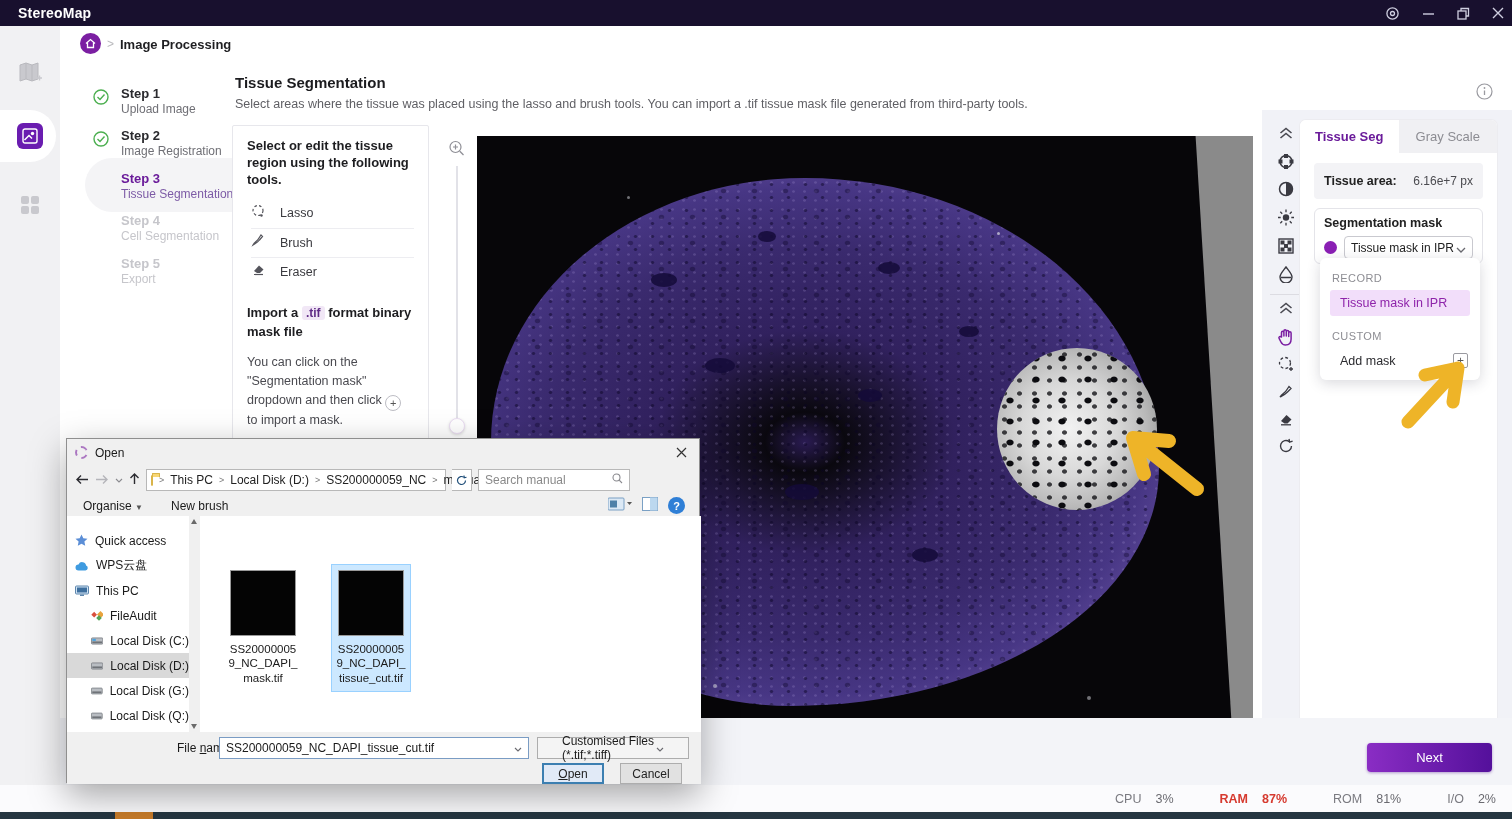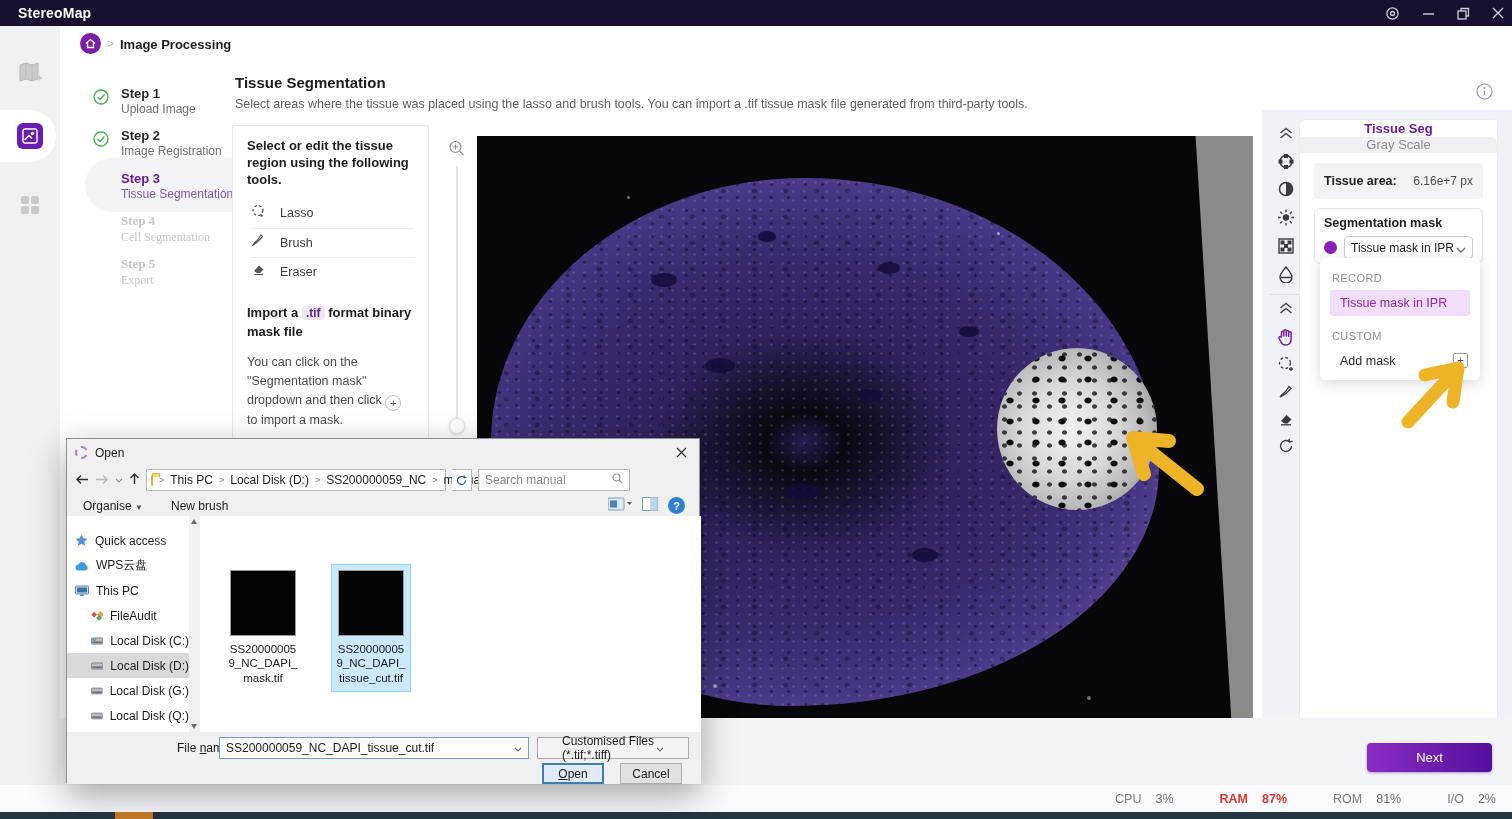--- a/index.html
+++ b/index.html
@@ -31,21 +31,21 @@
 
   
   .steps { left:75px; top:80px; width:160px; }
   .step-pill { position:absolute; left:10px; top:78px; width:150px; height:54px; background:#f4f4f6; border-radius:27px 0 0 27px; }
   .step { position:absolute; left:18px; width:150px; }
   .step .ck { position:absolute; left:0; top:3px; }
   .step .t1 { margin-left:28px; font-size:13px; font-weight:bold; color:#2a2a2e; }
   .step .t2 { margin-left:28px; font-size:12px; color:#6f6f75; margin-top:1px; }
   .step.active .t1 { color:#6a1b9a; }
   .step.active .t2 { color:#7d5ba6; }
-  .step.disabled .t1, .step.disabled .t2 { color:#c6c6cb;font-family:Liberation Serif, serif; }
+  .step.disabled .t1, .step.disabled .t2 { color:#c6c6cb; }
 
   
   .toolscard { left:232px; top:125px; width:197px; height:590px; background:#fff; border:1px solid #e7e7ec; border-radius:2px; padding:12px 14px; overflow:hidden; }
   .tools-head { font-size:13px; font-weight:bold; color:#1d1d20; line-height:1.3; }
   .tool-row { display:flex; align-items:center; gap:14px; height:29px; margin-left:4px; }
   .tool-row + .tool-row { border-top:1px solid #ededf1; }
   .tool-row .tl { font-size:12.5px; color:#3a3a3f; }
   .import-head { margin-top:18px; font-size:13px; font-weight:bold; color:#1d1d20; line-height:1.45; }
   .tif-badge { background:#f1e7f6; color:#5f2a86; padding:0 4px; border-radius:3px; font-size:12px; }
   .tools-para { margin-top:12px; font-size:12.5px; color:#4a4a50; line-height:1.5; }
@@ -81,21 +81,21 @@
   .gold-arrow2 { stroke:#eeb428; stroke-width:13; stroke-linecap:round; fill:none; }
 
   
   .rtoolbar { left:1270px; top:118px; width:32px; height:360px; background:transparent; }
   .rt-icon { position:absolute; left:50%; transform:translateX(-50%); }
   .rt-div { position:absolute; left:0; top:176px; width:32px; height:1px; background:#dcdce2; }
 
   
   .rpanel-bg { left:1262px; top:110px; width:250px; height:626px; background:#f1f2f7; }
   .rpanel { left:1300px; top:120px; width:197px; height:612px; background:#fff; border-radius:6px; box-shadow:0 0 0 1px #ececf0; }
-  .rtabs { display:flex; height:33px;flex-direction:column; }
+  .rtabs { display:flex; height:33px; }
   .rtab { flex:1; display:flex; align-items:center; justify-content:center; font-size:13px; }
   .rtab.active { background:#fff; color:#6a1b9a; font-weight:bold; border-radius:6px 0 0 0; }
   .rtab.inactive { background:#f0f0f3; color:#8c8c92; border-radius:0 6px 0 0; }
   .area-box { position:absolute; left:14px; top:43px; width:169px; height:36px; background:#f3f3f6; border-radius:4px; display:flex; align-items:center; justify-content:space-between; padding:0 10px; }
   .area-box .lab { font-size:12.5px; font-weight:bold; color:#222; }
   .area-box .val { font-size:12px; color:#4b4b50; }
   .mask-card { position:absolute; left:14px; top:88px; width:169px; height:56px; border:1px solid #e4e4e9; border-radius:6px; padding:7px 9px; }
   .mask-title { font-size:12.5px; font-weight:bold; color:#222; }
   .mask-row { display:flex; align-items:center; margin-top:6px; gap:7px; }
   .swatch { width:13px; height:13px; border-radius:50%; background:#8a1fb4; }

